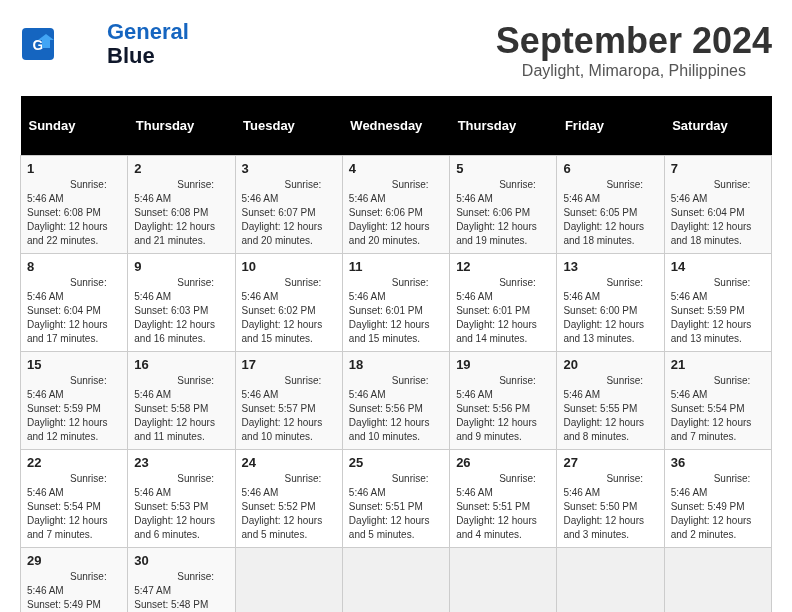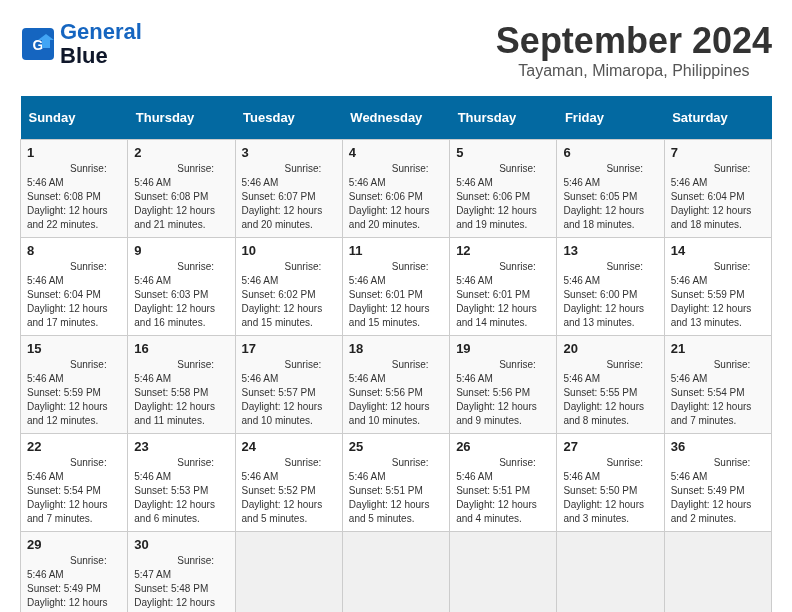--- a/index.html
+++ b/index.html
@@ -18,20 +18,21 @@
     }
     .logo {
       display: flex;
       align-items: center;
     }
     .logo-text {
       font-size: 22px;
       font-weight: bold;
       color: #333;
       line-height: 1.1;
+      margin-left: 47px;
     }
     .logo-text span {
       color: #1565c0;
     }
     .logo-icon {
       width: 36px;
       height: 36px;
       margin-right: 4px;
     }
     .title-section {
@@ -45,24 +46,24 @@
     .location-title {
       font-size: 16px;
       color: #555;
     }
     table {
       width: 100%;
       border-collapse: collapse;
       font-size: 11px;
     }
     thead tr th {
-      background-color: #0369a1;
+      background-color: #000000;
       color: #fff;
       text-align: left;
-      padding: 14px 8px;
+      padding: 22px 8px;
       font-size: 13px;
       font-weight: bold;
     }
     tbody tr td {
       border: 1px solid #ccc;
       vertical-align: top;
       padding: 5px 6px;
       width: 14.28%;
       min-height: 70px;
       background: #fff;
@@ -101,21 +102,21 @@
       <polygon points="26,8 34,14 30,14 30,22 22,22 22,14 18,14" fill="#42a5f5"></polygon>
     </svg>
     <div>
       <div class="logo-text">
         <span>General</span><br><span style="color:#0f172a">Blue</span>
       </div>
     </div>
   </div>
   <div class="title-section">
     <div class="month-title">September 2024</div>
-    <div class="location-title">Tayaman, Mimaropa, Philippines</div>
+    <div class="location-title">Daylight, Mimaropa, Philippines</div>
   </div>
 </div>
 
 <table>
   <thead>
     <tr>
       <th>Sunday</th>
       <th>Thursday</th>
       <th>Tuesday</th>
       <th>Wednesday</th>

